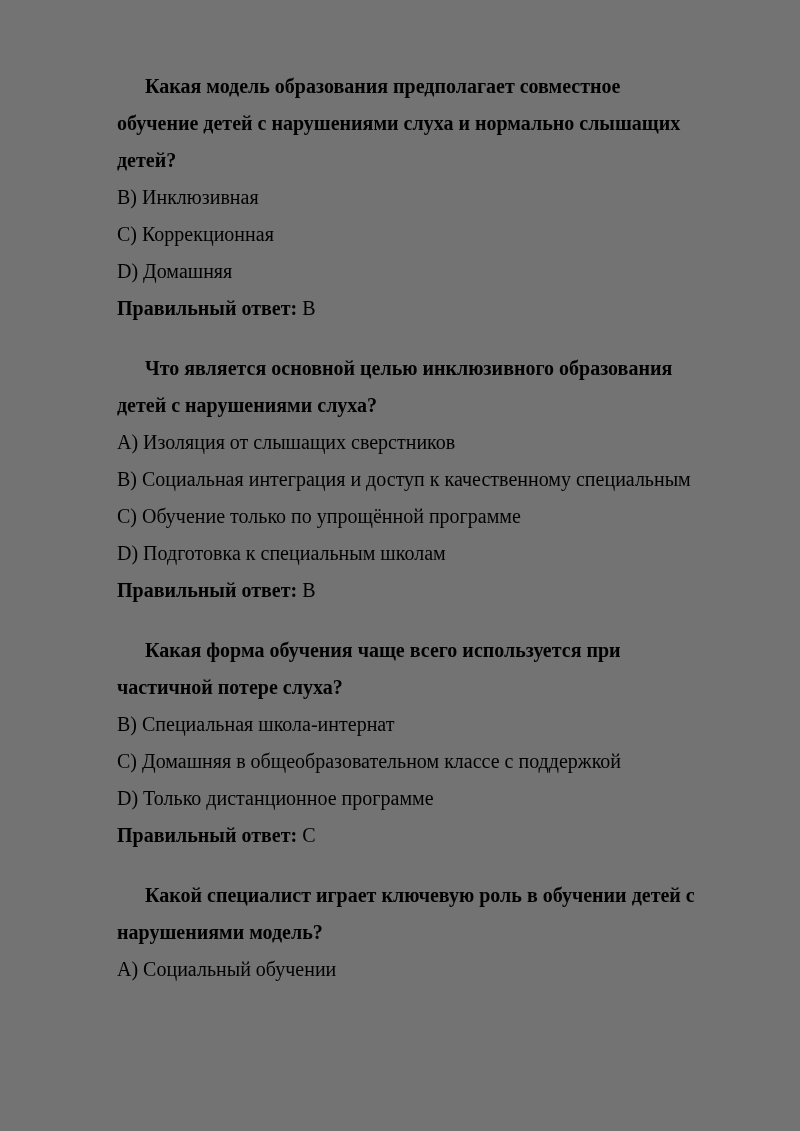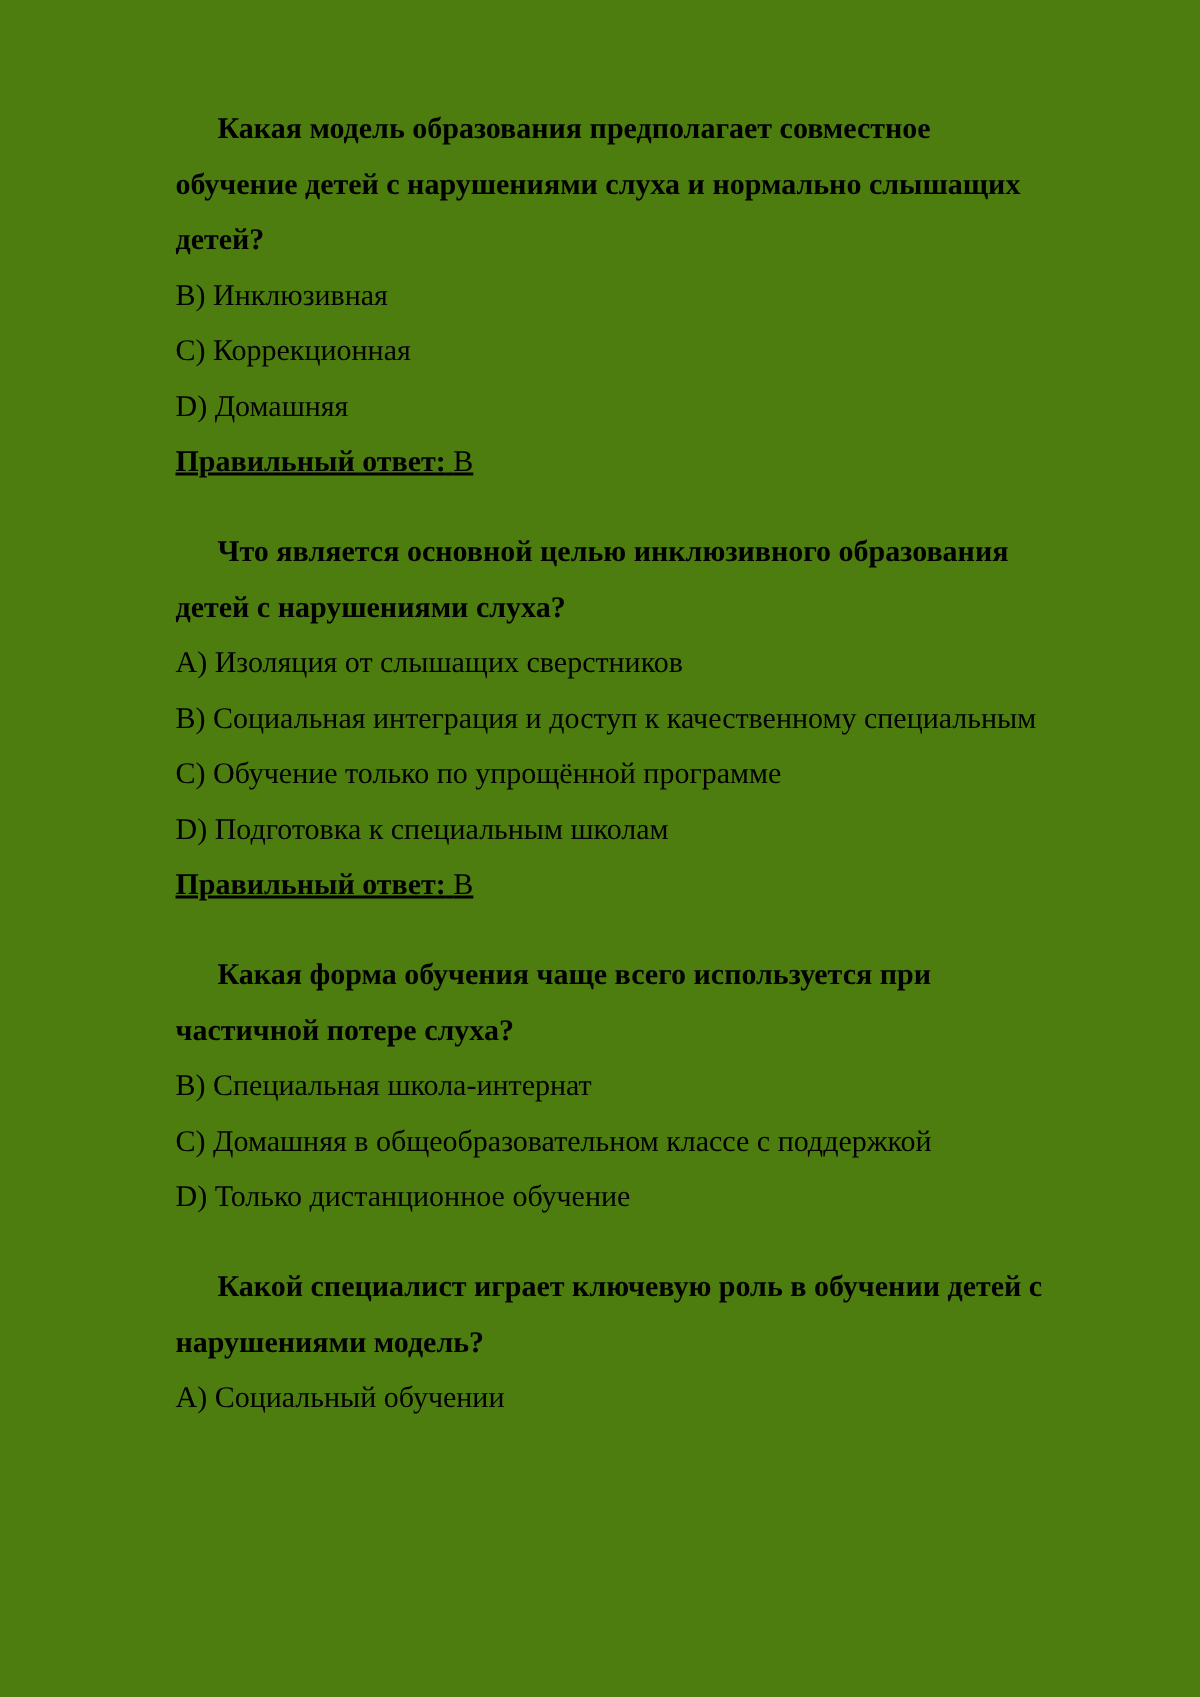--- a/index.html
+++ b/index.html
@@ -12,41 +12,40 @@
     height: 1131px;
     overflow: hidden;
     font-family: "Liberation Serif", "DejaVu Serif", serif;
     color: #000000;
   }
   .page {
     box-sizing: border-box;
     width: 800px;
     height: 1131px;
     padding: 68px 63px 12px 117px;
-    background: #4d7c0f;
+    background: #737373;
   }
   .question-block {
     margin: 0 0 23px 0;
   }
   p {
     margin: 0;
     font-size: 20px;
     line-height: 37px;
   }
   .question {
     font-weight: bold;
     text-indent: 28px;
     white-space: pre-line;
   }
   .option {
     font-weight: normal;
   }
   .answer-line {
     font-weight: normal;
-    text-decoration: underline;
   }
   .answer-label {
     font-weight: bold;
   }
 </style>
 </head>
 <body>
 
 <div class="page">
 
@@ -68,21 +67,22 @@
     <p class="option">C) Обучение только по упрощённой программе</p>
     <p class="option">D) Подготовка к специальным школам</p>
     <p class="answer-line"><span class="answer-label">Правильный ответ:</span> <span class="answer-value">B</span></p>
   </div>
 
   <div class="question-block">
     <p class="question">Какая форма обучения чаще всего используется при
 частичной потере слуха?</p>
     <p class="option">B) Специальная школа-интернат</p>
     <p class="option">C) Домашняя в общеобразовательном классе с поддержкой</p>
-    <p class="option">D) Только дистанционное обучение</p>
+    <p class="option">D) Только дистанционное программе</p>
+    <p class="answer-line"><span class="answer-label">Правильный ответ:</span> <span class="answer-value">C</span></p>
   </div>
 
   <div class="question-block">
     <p class="question">Какой специалист играет ключевую роль в обучении детей с
 нарушениями модель?</p>
     <p class="option">A) Социальный обучении</p>
   </div>
 
 </div>
 

